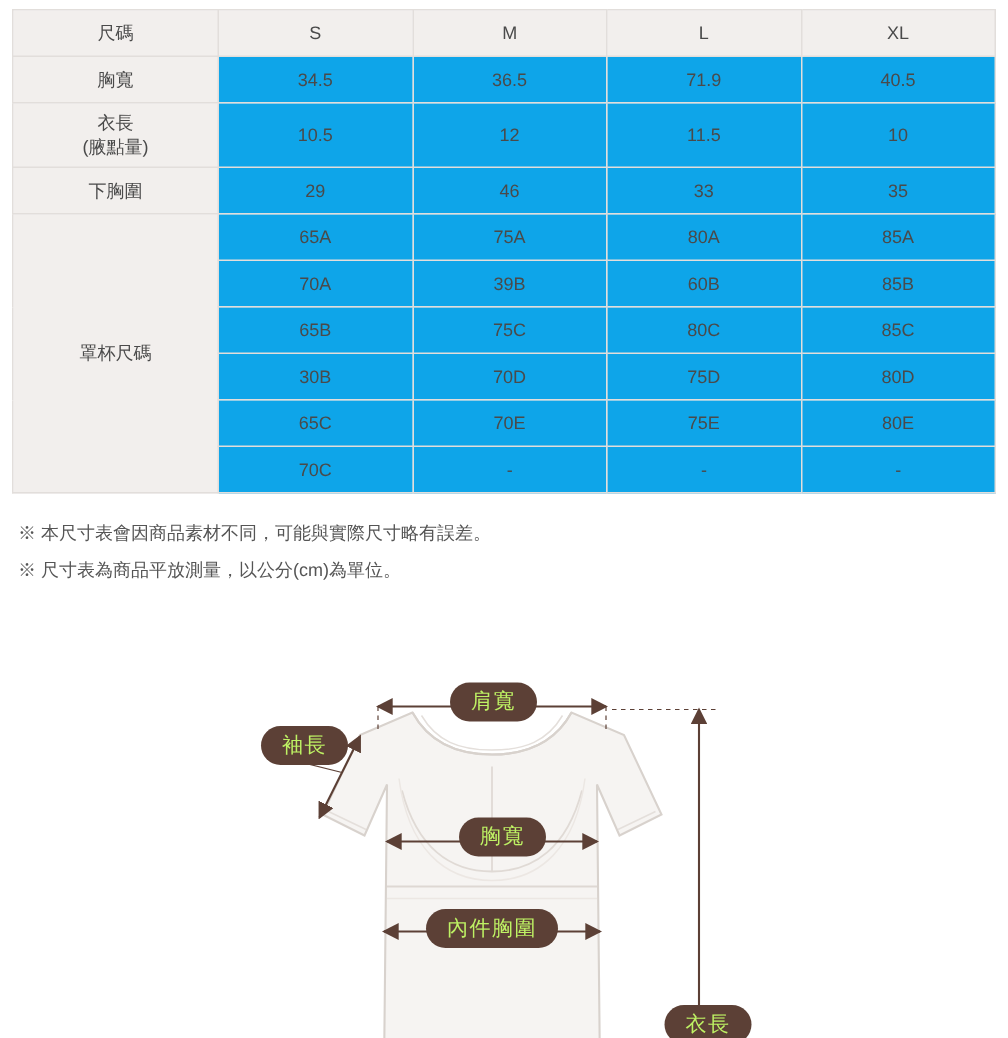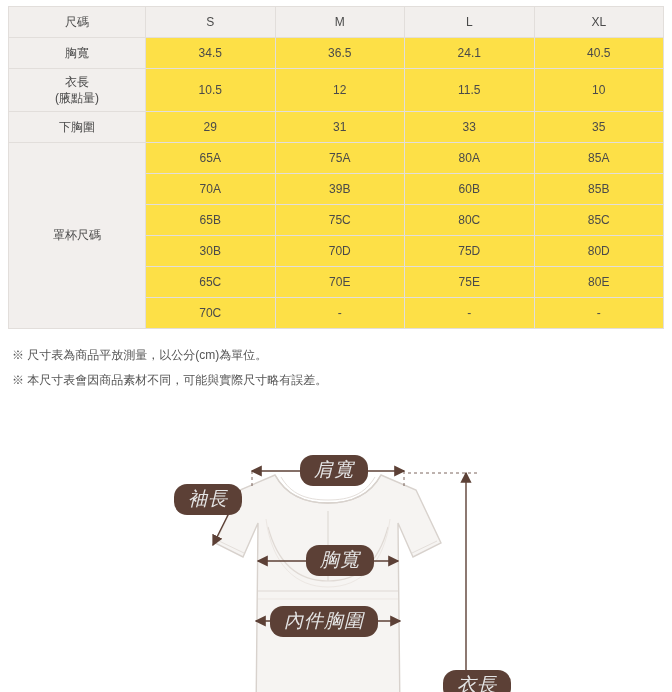--- a/index.html
+++ b/index.html
@@ -37,21 +37,21 @@
     line-height: 1.35;
   }
   table.size-table .hdr-cell {
     background: #f2efed;
   }
   table.size-table .row-head {
     background: #f2efed;
     width: 132px;
   }
   table.size-table .val {
-    background: #fde047;
+    background: #0ea5e9;
   }
   .h-row td { height: 22px; }
   .r-chest td { height: 22px; }
   .r-len td { height: 34px; }
   .r-under td { height: 22px; }
   .r-cup td { height: 22px; }
 
   
   .notes {
     padding: 14px 12px 0 12px;
@@ -68,72 +68,71 @@
     height: 330px;
   }
   .diagram svg {
     position: absolute;
     left: 0;
     top: 0;
   }
   .tag {
     position: absolute;
     background: #5c4036;
-    color: #e5e5e5;
-    font-size: 19px;
+    color: #bef264;
+    font-size: 14px;
     border-radius: 13px;
     padding: 5px 14px;
     white-space: nowrap;
     line-height: 1.1;
     letter-spacing: 1px;
-    font-style: italic;
   }
   .tag-shoulder { left: 300px; top: 40px; }
   .tag-sleeve   { left: 174px; top: 69px; }
   .tag-bust     { left: 306px; top: 130px; }
-  .tag-inner    { left: 270px; top: 191px; }
+  .tag-inner    { left: 284px; top: 191px; }
   .tag-length   { left: 443px; top: 255px; }
 </style>
 </head>
 <body>
 
 <div class="table-wrap">
   <table class="size-table">
     <tbody>
       <tr class="h-row">
         <td class="hdr-cell row-head">尺碼</td>
         <td class="hdr-cell">S</td>
         <td class="hdr-cell">M</td>
         <td class="hdr-cell">L</td>
         <td class="hdr-cell">XL</td>
       </tr>
 
       <tr class="r-chest">
         <td class="row-head">胸寬</td>
         <td class="val">34.5</td>
         <td class="val">36.5</td>
-        <td class="val">24.1</td>
+        <td class="val">71.9</td>
         <td class="val">40.5</td>
       </tr>
 
       <tr class="r-len">
         <td class="row-head">
           <div>衣長</div>
           <div>(腋點量)</div>
         </td>
         <td class="val">10.5</td>
         <td class="val">12</td>
         <td class="val">11.5</td>
         <td class="val">10</td>
       </tr>
 
       <tr class="r-under">
         <td class="row-head">下胸圍</td>
         <td class="val">29</td>
-        <td class="val">31</td>
+        <td class="val">46</td>
         <td class="val">33</td>
         <td class="val">35</td>
       </tr>
 
       <tr class="r-cup">
         <td class="row-head" rowspan="6">罩杯尺碼</td>
         <td class="val">65A</td>
         <td class="val">75A</td>
         <td class="val">80A</td>
         <td class="val">85A</td>
@@ -166,22 +165,22 @@
         <td class="val">70C</td>
         <td class="val">-</td>
         <td class="val">-</td>
         <td class="val">-</td>
       </tr>
     </tbody>
   </table>
 </div>
 
 <div class="notes">
+  <div class="note-line">※ 本尺寸表會因商品素材不同，可能與實際尺寸略有誤差。</div>
   <div class="note-line">※ 尺寸表為商品平放測量，以公分(cm)為單位。</div>
-  <div class="note-line">※ 本尺寸表會因商品素材不同，可能與實際尺寸略有誤差。</div>
 </div>
 
 <div class="diagram">
   <svg width="672" height="330" viewBox="0 0 672 330">
     <defs>
       <marker id="ah" markerWidth="8" markerHeight="8" refX="7" refY="4" orient="auto">
         <path d="M0,0 L8,4 L0,8 z" fill="#5c4036"></path>
       </marker>
       <marker id="ah-start" markerWidth="8" markerHeight="8" refX="1" refY="4" orient="auto">
         <path d="M8,0 L0,4 L8,8 z" fill="#5c4036"></path>

